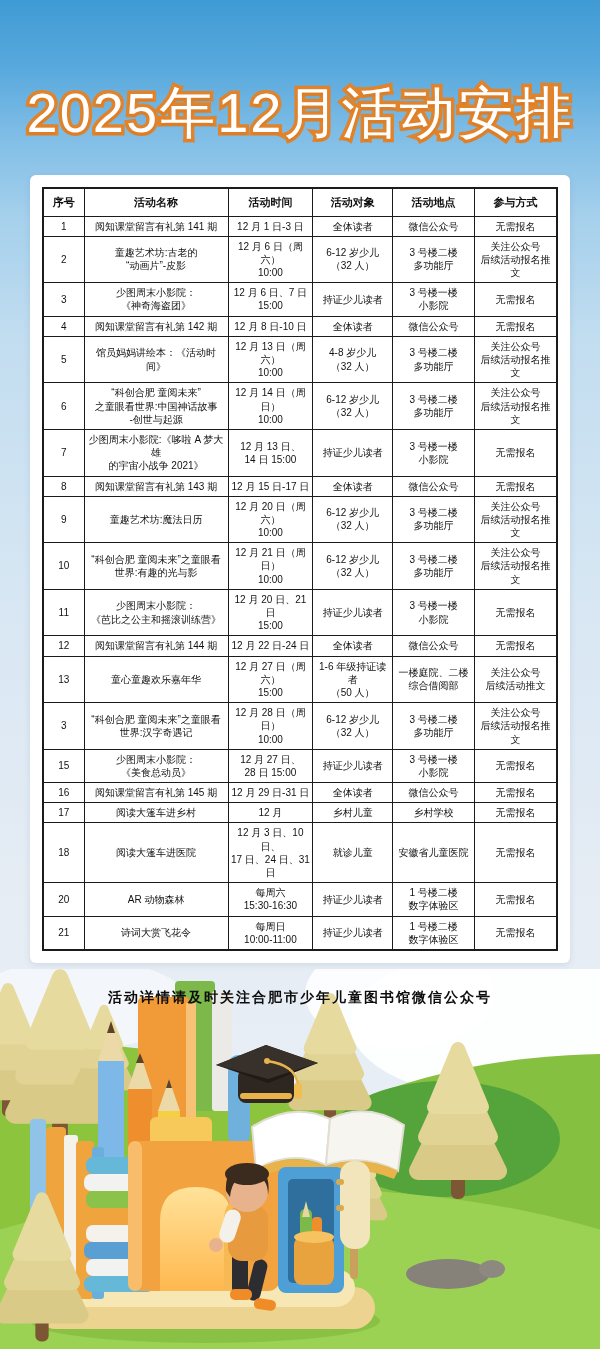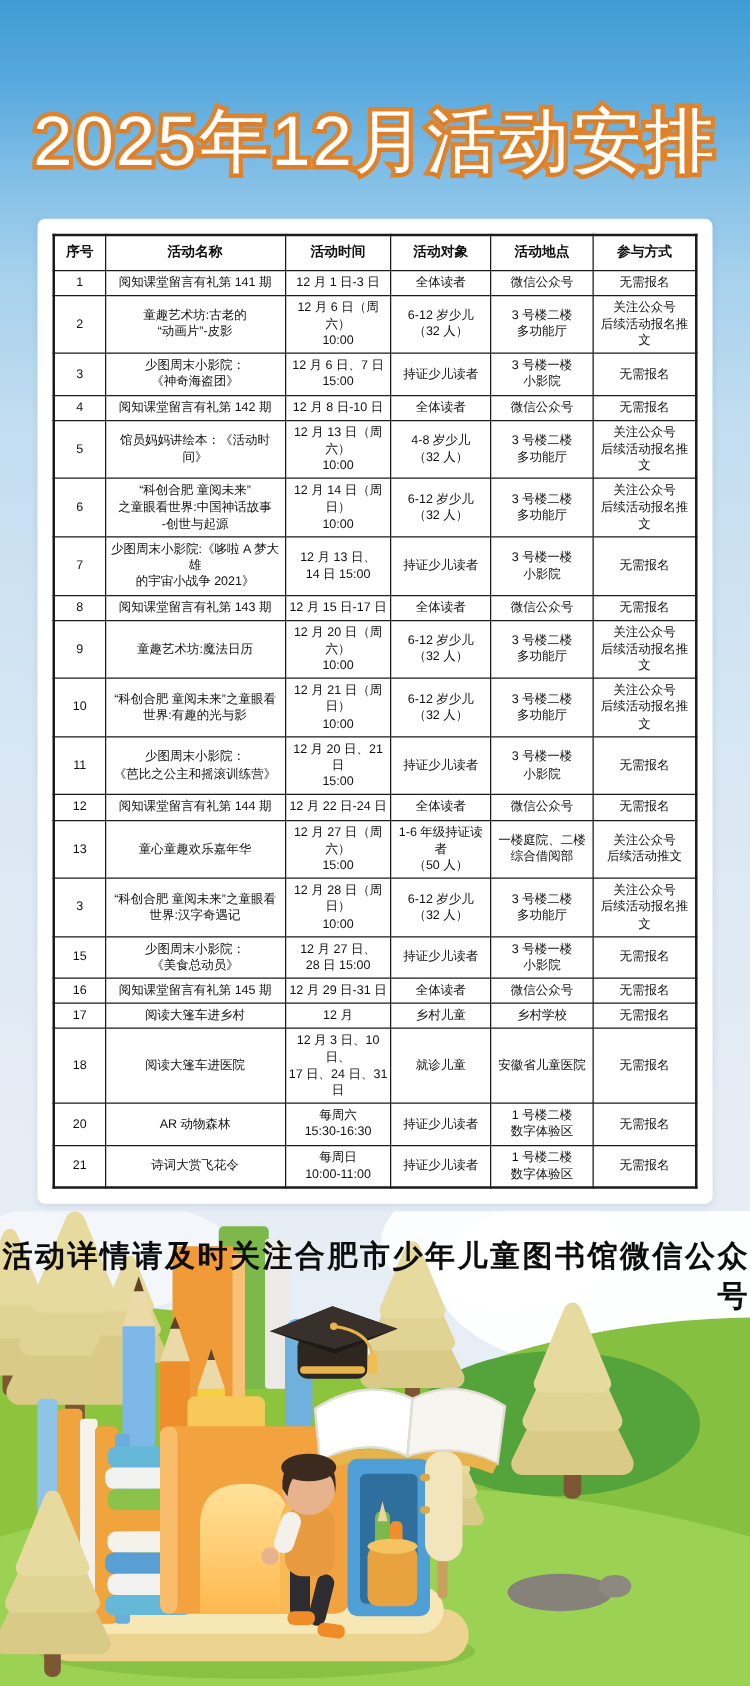--- a/index.html
+++ b/index.html
@@ -68,22 +68,22 @@
   .col-name  { width: 28%; }
   .col-time  { width: 16.5%; }
   .col-who   { width: 15.5%; }
   .col-place { width: 16%; }
   .col-join  { width: 16%; }
 
   
   .footer-note {
     position: relative;
     margin-top: 26px;
-    text-align: right;
-    font-size: 24px;
+    text-align: center;
+    font-size: 14px;
     font-weight: bold;
     letter-spacing: 2px;
     color: #0d0d0d;
     z-index: 3;
   }
 
   
   .scene {
     position: absolute;
     left: 0; bottom: 0;

